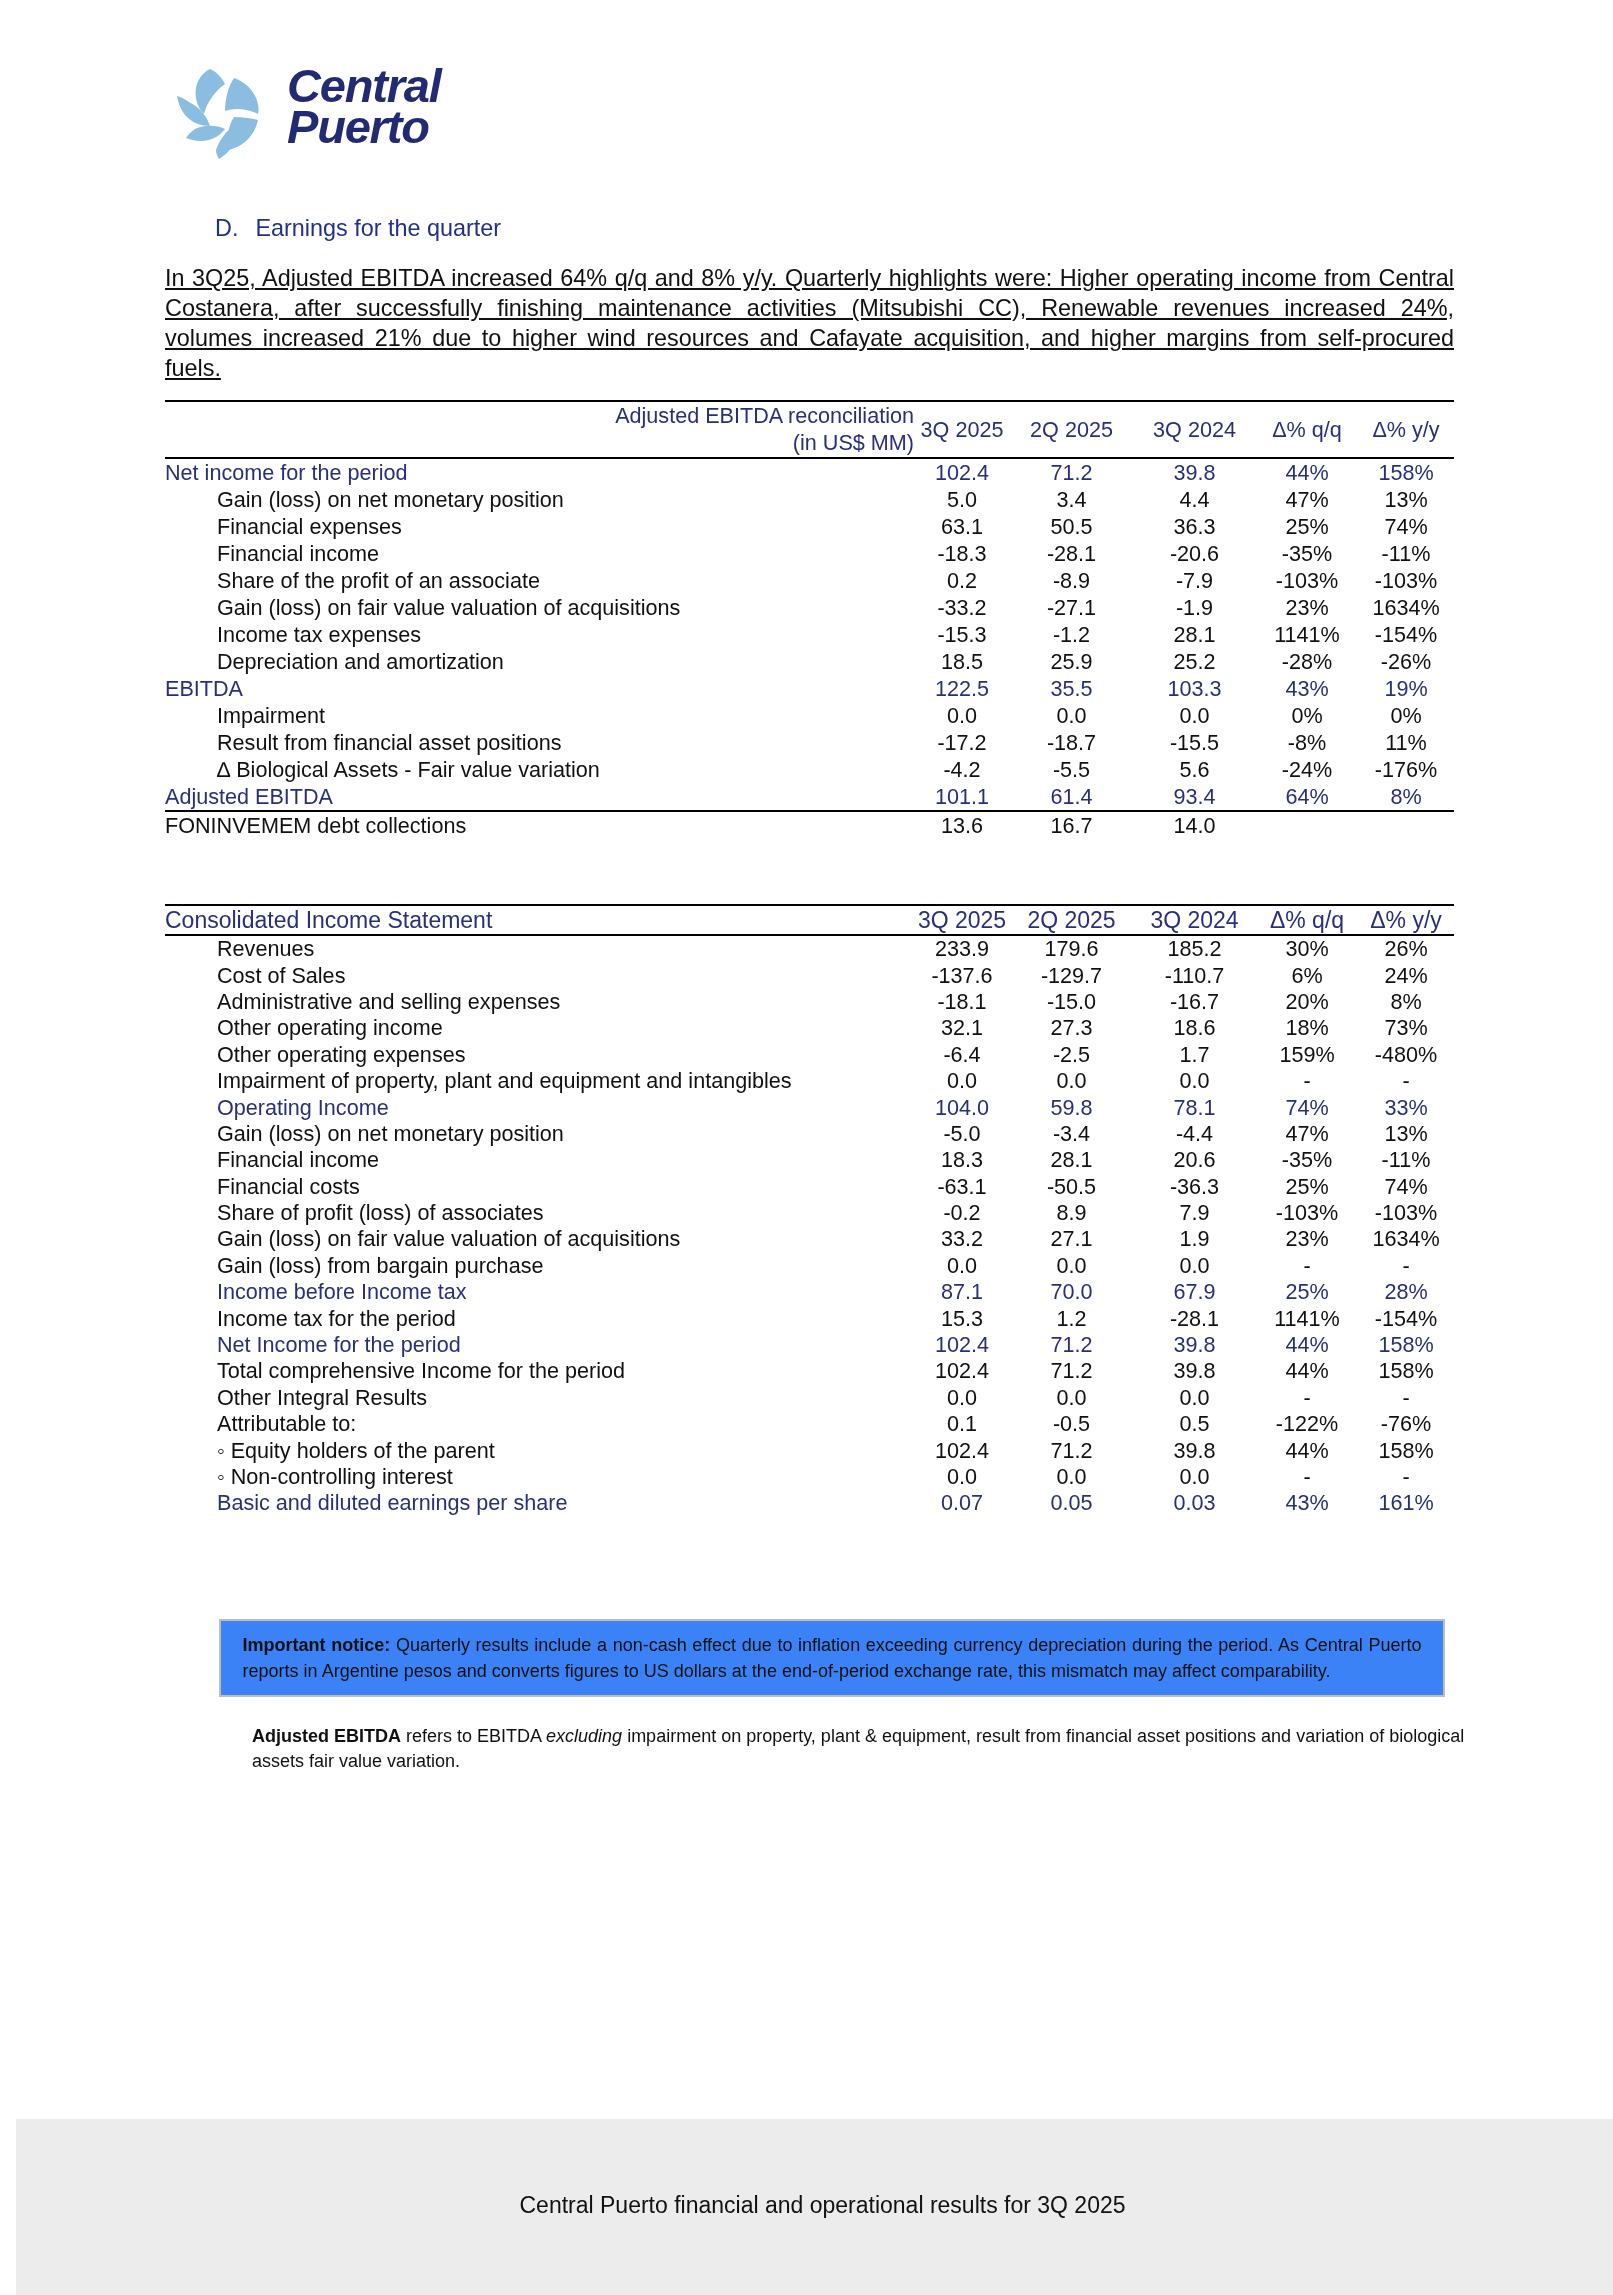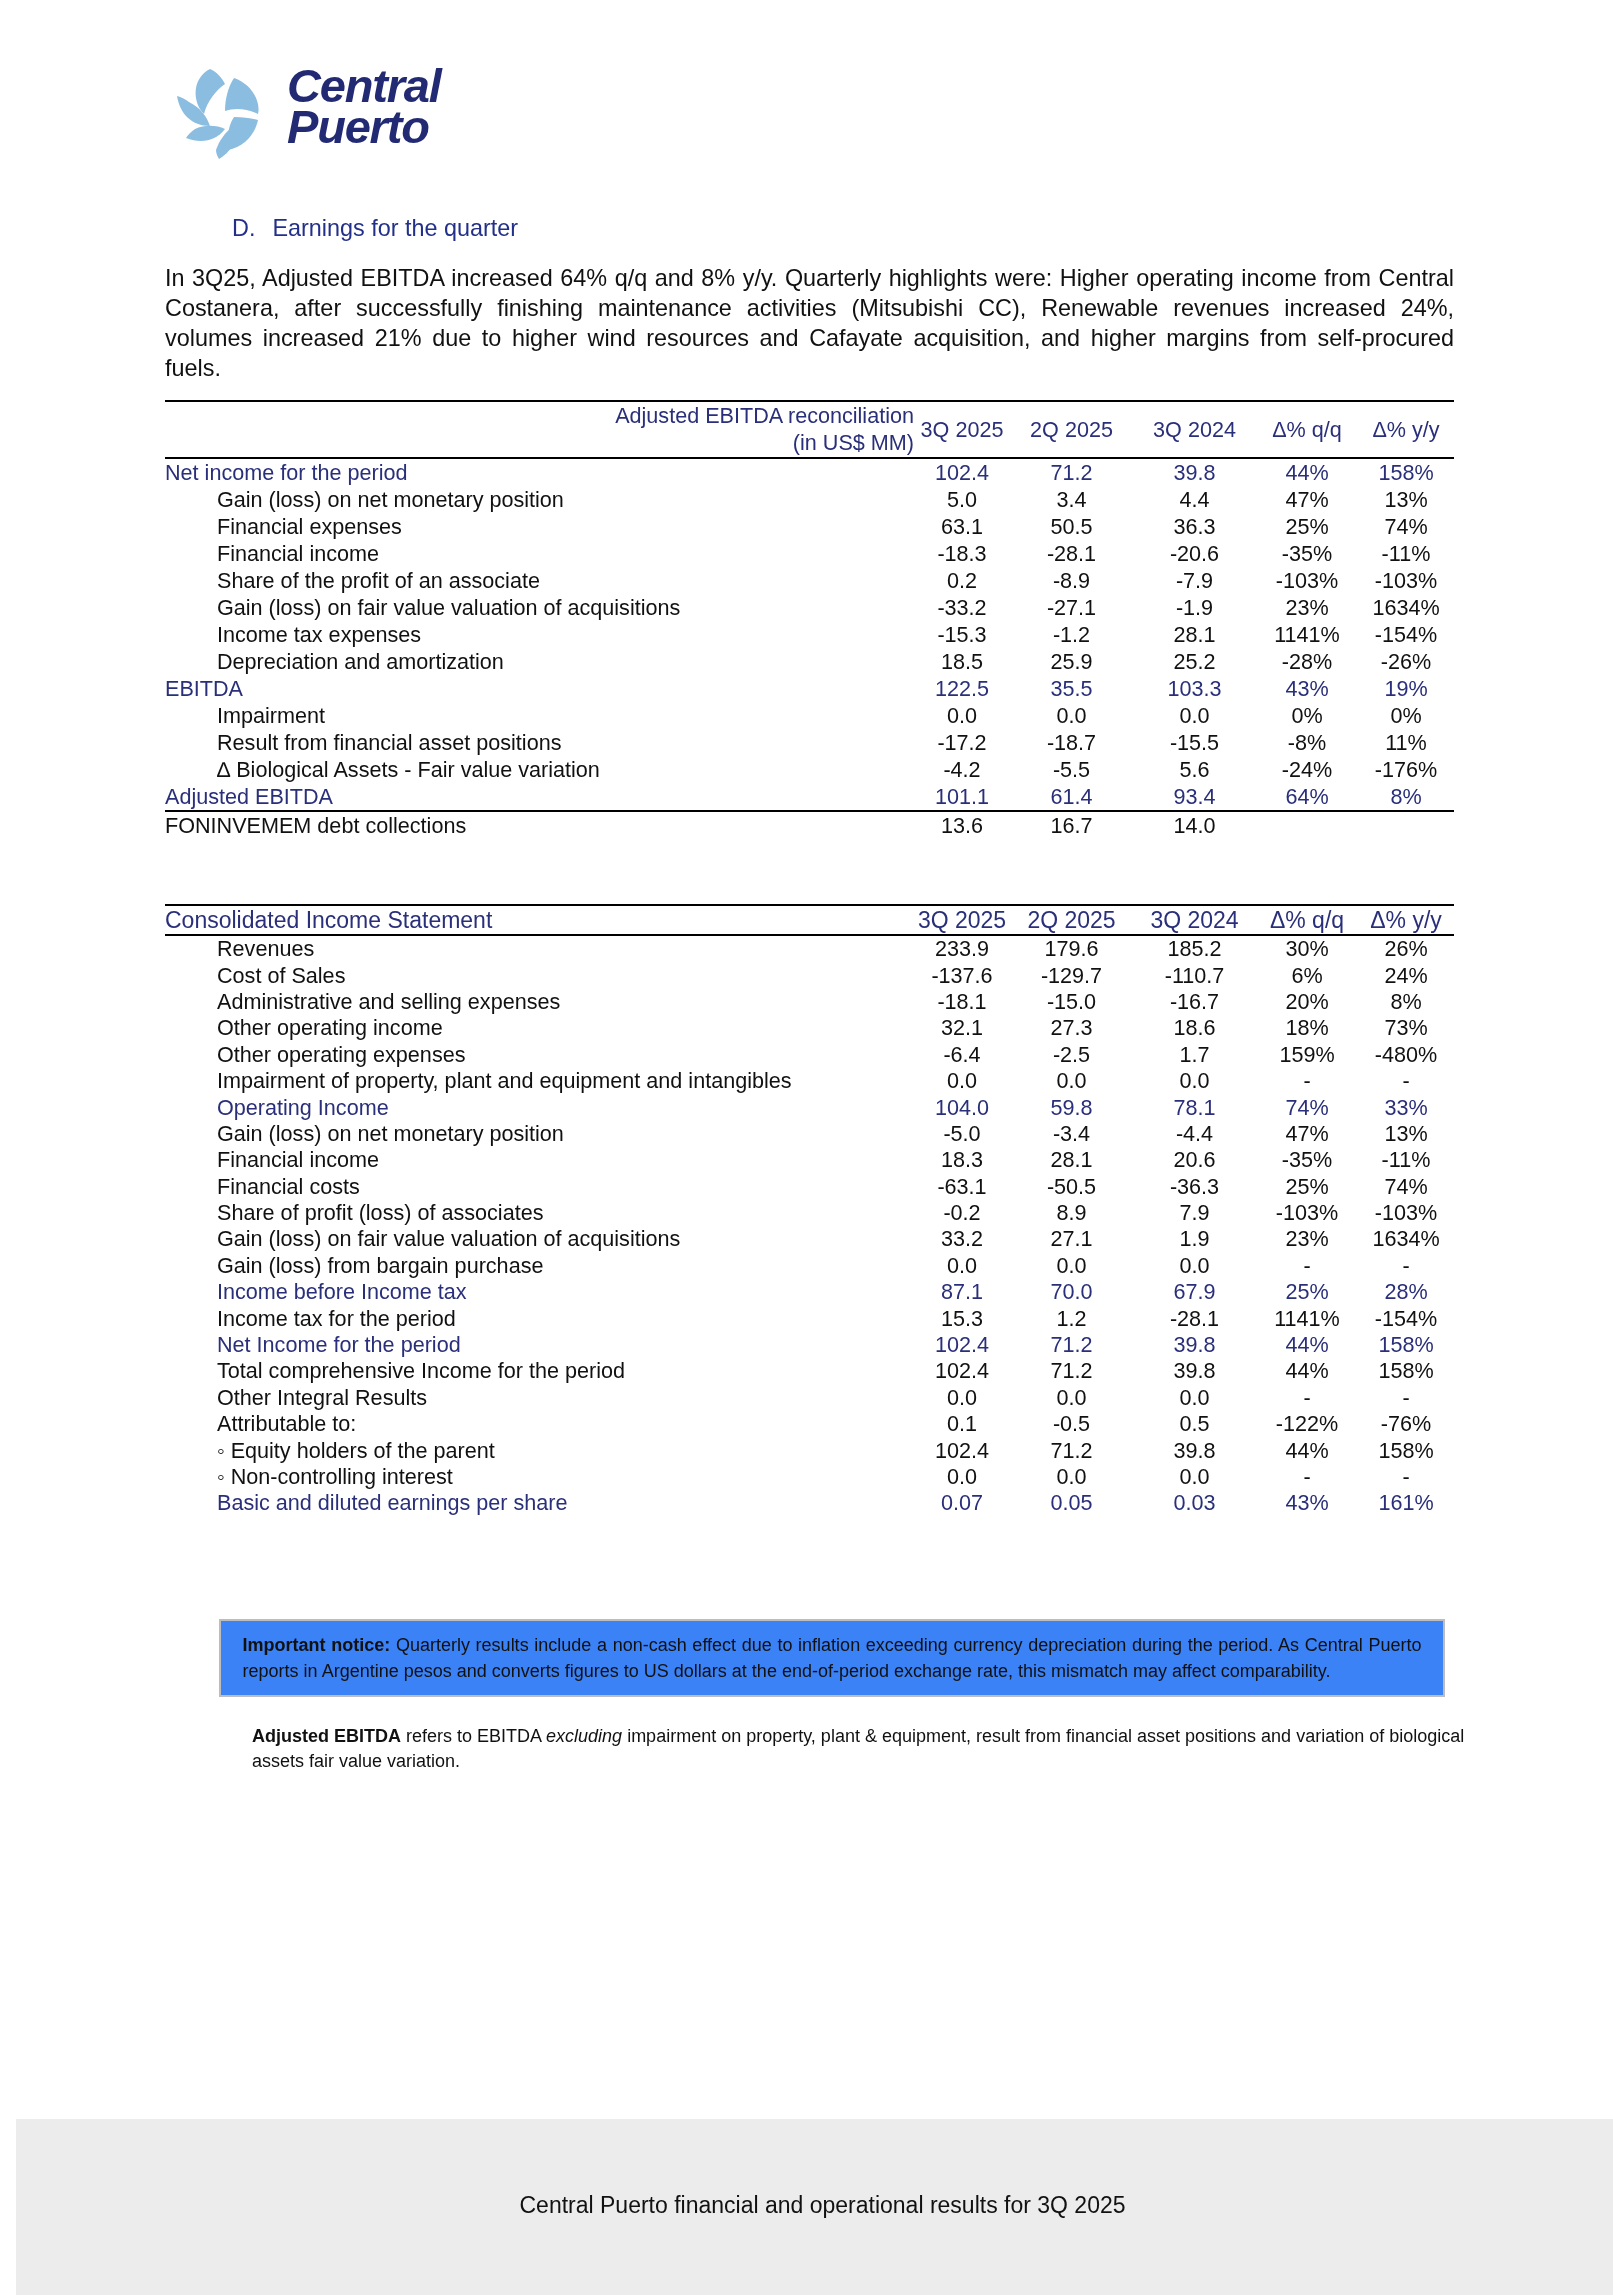--- a/index.html
+++ b/index.html
@@ -5,24 +5,24 @@
   html, body { margin: 0; padding: 0; }
   body {
     width: 1613px; height: 2295px; position: relative; background: #ffffff;
     font-family: "Liberation Sans", "DejaVu Sans", sans-serif; color: #111;
     overflow: hidden;
   }
   .logo { position: absolute; left: 168px; top: 60px; width: 276px; height: 105px; }
   .logo-mark { position: absolute; left: 0; top: 0; width: 102px; height: 102px; }
   .logo-text { position: absolute; left: 99px; top: 4.8px; color: #232a74; font-weight: bold; font-style: italic;
     font-size: 47px; line-height: 41px; letter-spacing: -1.2px; margin-left: 20px; }
-  .section-title { position: absolute; left: 232px; top: 215px; font-size: 23.4px; color: #23308a; }
+  .section-title { position: absolute; left: 215px; top: 215px; font-size: 23.4px; color: #23308a; }
   .section-title .num { margin-right: 17px; }
   .intro { position: absolute; left: 165px; top: 263px; width: 1289px; font-size: 23.4px; line-height: 30px;
-    text-align: justify; color: #111; }
+    text-align: justify; color: #111; text-decoration: underline; }
   table { border-collapse: collapse; position: absolute; font-size: 21.6px; }
   td, th { padding: 0; font-weight: normal; white-space: nowrap; }
   .t1 { left: 165px; top: 400px; width: 1289px; }
   .t1 th { color: #2a2f7a; height: 55px; text-align: center; }
   .t1 th.lbl { text-align: right; line-height: 26.4px; margin-top: 44px; }
   .t1 thead tr { border-top: 2.4px solid #000; border-bottom: 2.4px solid #000; }
   .t1 td { height: 27px; text-align: center; }
   .t1 td.lbl { text-align: left; }
   .t2 { left: 165px; top: 904px; width: 1289px; }
   .t2 th { color: #2a2f7a; height: 28px; text-align: center; font-size: 23px; }

